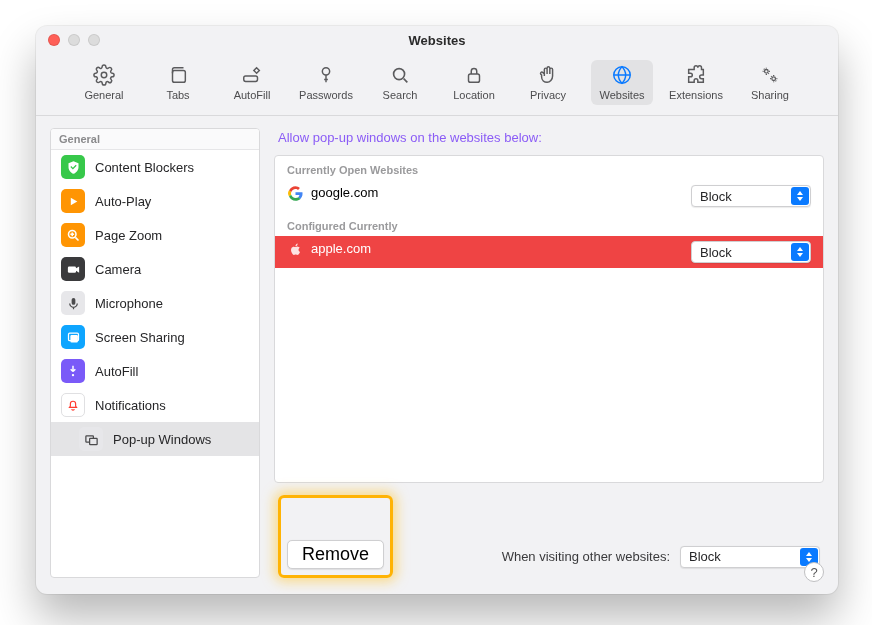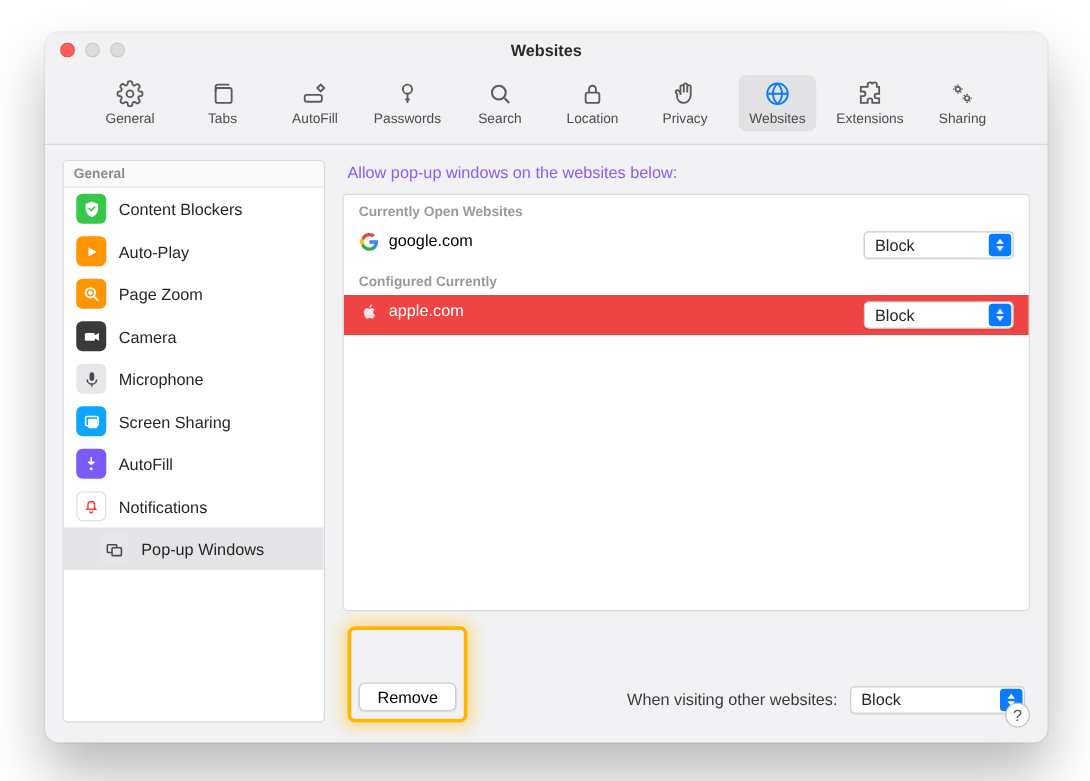--- a/index.html
+++ b/index.html
@@ -35,21 +35,21 @@
   .site-row.selected { background: #ef4444; color: #fff; }
   .favicon { width: 16px; height: 16px; display: inline-flex; align-items: center; justify-content: center; }
   .site-name { flex: 1; }
   .select { position: relative; width: 120px; height: 22px; background: #fff; border: 0.5px solid #cfcfd1; border-radius: 4px; font-size: 13px; color: #262628; display: flex; align-items: center; padding: 0 22px 0 8px; box-shadow: 0 0.5px 1px rgba(0,0,0,0.08); }
   .select .arrows { position: absolute; right: 1px; top: 1px; bottom: 1px; width: 18px; background: #0a7aff; border-radius: 3px; display: flex; flex-direction: column; align-items: center; justify-content: center; }
   .select .arrows::before, .select .arrows::after { content: ""; width: 0; height: 0; border-left: 3.5px solid transparent; border-right: 3.5px solid transparent; }
   .select .arrows::before { border-bottom: 4px solid #fff; margin-bottom: 2px; }
   .select .arrows::after { border-top: 4px solid #fff; }
   .footer-row { display: flex; align-items: center; justify-content: space-between; padding: 12px 4px 0; gap: 12px; }
   .remove-wrap { position: relative; padding: 6px; border: 3px solid #ffb304; border-radius: 6px; box-shadow: 0 0 12px 4px rgba(255,200,60,0.55); }
-  .btn { background: #fff; border: 0.5px solid #cfcfd1; border-radius: 5px; font-size: 13px; padding: 3px 14px; box-shadow: 0 0.5px 1px rgba(0,0,0,0.08); cursor: default; margin-top: 36px; }
+  .btn { background: #fff; border: 0.5px solid #cfcfd1; border-radius: 5px; font-size: 18px; padding: 3px 14px; box-shadow: 0 0.5px 1px rgba(0,0,0,0.08); cursor: default; margin-top: 36px; }
   .footer-right { display: flex; align-items: center; gap: 10px; font-size: 13px; color: #3a3a3c; margin-top: 40px; }
   .help { position: absolute; right: 14px; bottom: 12px; width: 20px; height: 20px; border: 1px solid #bfbfc1; border-radius: 50%; background: #fff; font-size: 13px; color: #555; display: flex; align-items: center; justify-content: center; }
   svg { display: block; }
 </style>
 </head>
 <body>
 
 <div class="window">
   <div class="titlebar">
     <div class="traffic">

